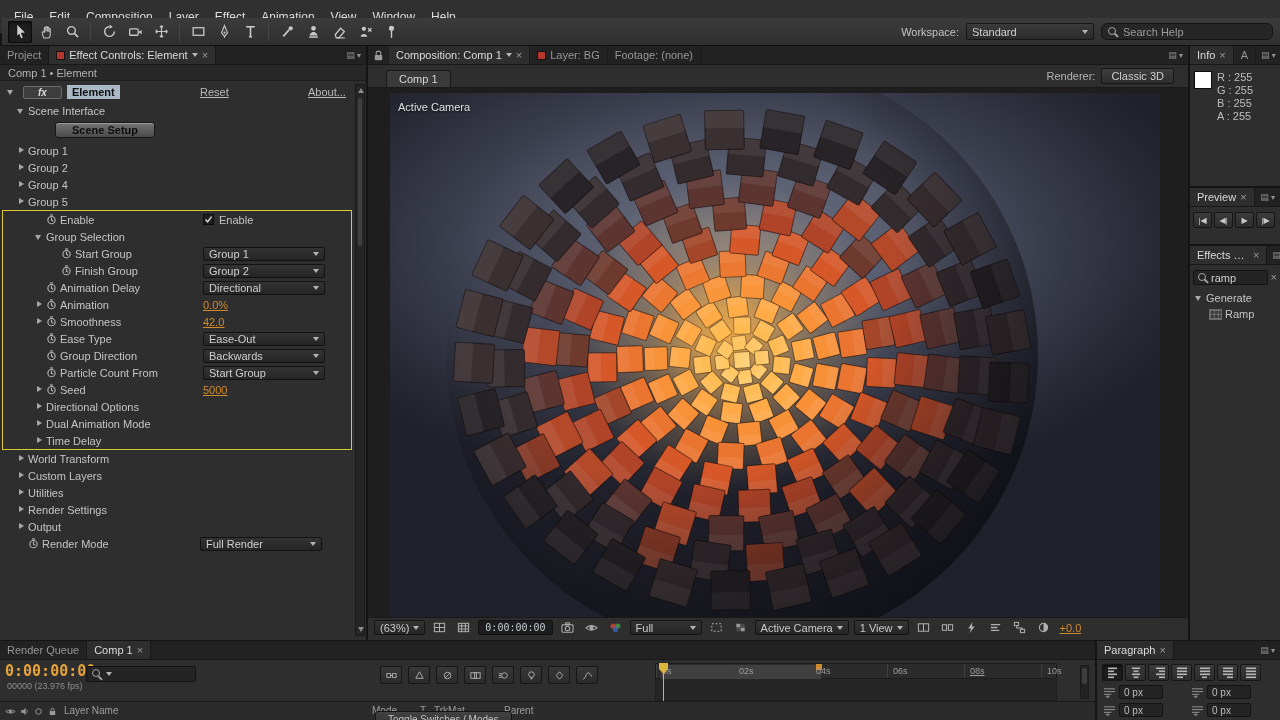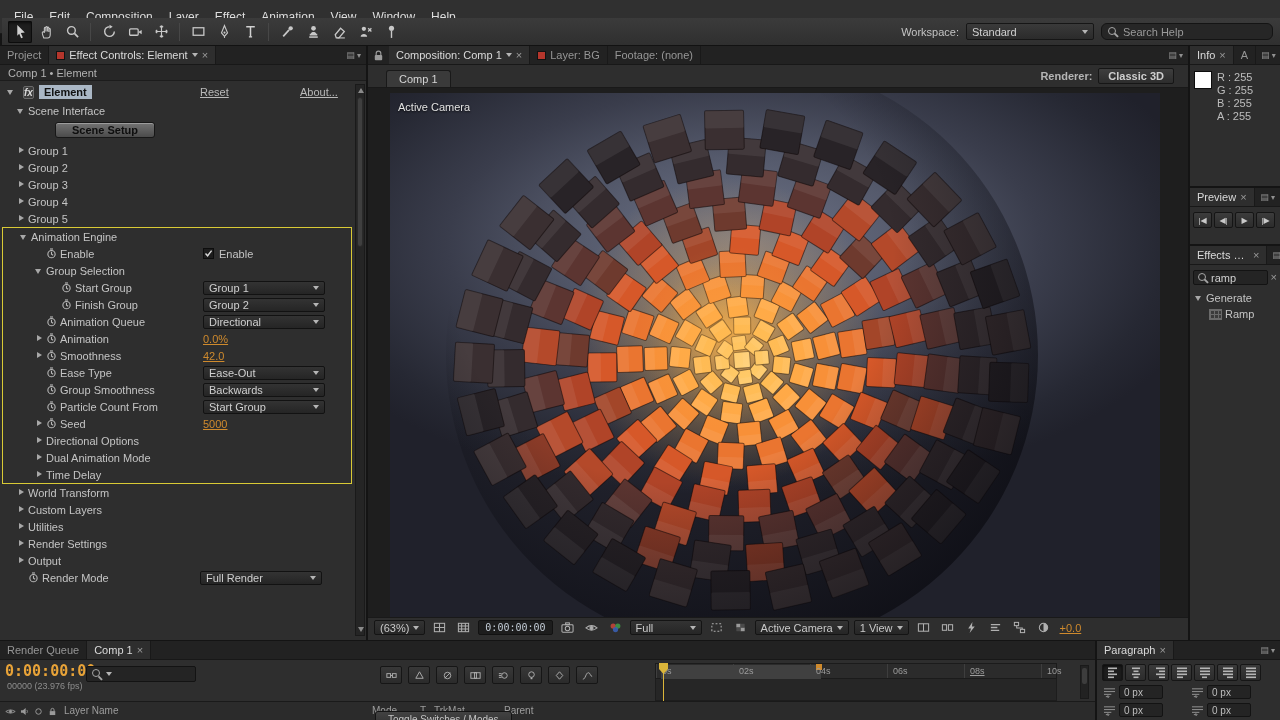--- a/index.html
+++ b/index.html
@@ -40,21 +40,21 @@
 .pm::before{content:"▤";font-size:9px;}
 .pm::after{content:"▾";font-size:8px;}
 .dd{height:15px;background:linear-gradient(#333,#252525);border:1px solid #121212;border-radius:2px;
  display:flex;align-items:center;padding:0 5px;color:#cfcfcf;}
 
 
 #left-panel{left:0;top:46px;width:366px;height:594px;}
 .breadcrumb{height:16px;background:#272727;border-bottom:1px solid #1c1c1c;display:flex;align-items:center;padding-left:8px;color:#b2b2b2;}
 #ec-body{position:absolute;left:0;top:36px;right:12px;bottom:0;}
 .fxhead{position:relative;height:20px;display:flex;align-items:center;padding-left:6px;gap:5px;}
-.fx-badge{font-style:italic;font-weight:bold;font-size:10px;color:#d8d8d8;border:1px solid #6a6a6a;border-radius:2px;padding:0 0;background:#3d3d3d;}
+.fx-badge{font-style:italic;font-weight:bold;font-size:10px;color:#d8d8d8;border:1px solid #6a6a6a;border-radius:2px;padding:0 14px;background:#3d3d3d;}
 .fx-name{background:#aab7c5;color:#101010;font-weight:bold;padding:0 5px;line-height:14px;}
 .fx-link{position:absolute;text-decoration:underline;color:#b9b9b9;}
 .ec-row{position:relative;height:17px;display:flex;align-items:center;padding-left:16px;}
 .ec-row .ind{flex:none;}
 .tw{width:12px;height:10px;position:relative;flex:none;}
 .tw.right::before{content:"";position:absolute;left:3px;top:1px;border-left:5px solid #a8a8a8;border-top:3.5px solid transparent;border-bottom:3.5px solid transparent;}
 .tw.down::before{content:"";position:absolute;left:1px;top:3px;border-top:5px solid #a8a8a8;border-left:3.5px solid transparent;border-right:3.5px solid transparent;}
 .sw{width:14px;flex:none;display:flex;align-items:center;}
 .lab{color:#c4c4c4;white-space:nowrap;}
 .ec-ctrl{position:absolute;left:200px;display:flex;align-items:center;gap:5px;}
@@ -69,21 +69,21 @@
 #ec-thumb{position:absolute;left:1px;right:1px;top:12px;height:150px;background:#3f3f3f;border:1px solid #2a2a2a;border-radius:3px;}
 .scroll-arrow{position:absolute;left:2px;width:0;height:0;border-left:3px solid transparent;border-right:3px solid transparent;}
 .scroll-arrow.up{top:3px;border-bottom:5px solid #8a8a8a;}
 .scroll-arrow.dn{bottom:3px;border-top:5px solid #8a8a8a;}
 .red-sq{width:9px;height:9px;background:#b5362c;border:1px solid #121212;flex:none;}
 
 
 #center-panel{left:368px;top:46px;width:820px;height:594px;}
 .subbar{position:absolute;left:0;top:19px;width:100%;height:23px;background:#2e2e2e;border-bottom:1px solid #191919;display:flex;align-items:center;}
 .subtab{margin-left:18px;height:17px;display:flex;align-items:center;padding:0 12px;background:#3a3a3a;border:1px solid #191919;border-bottom:none;border-radius:3px 3px 0 0;color:#d5d5d5;align-self:flex-end;}
-.renderer{margin-left:auto;display:flex;align-items:center;gap:6px;padding-right:14px;color:#b5b5b5;font-weight:bold;}
+.renderer{margin-left:auto;display:flex;align-items:center;gap:6px;padding-right:14px;color:#b5b5b5;}
 .renderer-btn{height:16px;padding:0 9px;background:linear-gradient(#3e3e3e,#2d2d2d);border:1px solid #161616;border-radius:2px;color:#cfcfcf;display:flex;align-items:center;}
 #vp-area{position:absolute;left:0;top:42px;width:100%;height:529px;background:#1e1e1e;}
 #vp-img{position:absolute;left:22px;right:28px;top:5px;bottom:0;
  background:radial-gradient(ellipse 62% 48% at 46% 29%, #70768a 0%, #555a6c 35%, #3a3d4c 62%, #262833 88%, #20212b 100%);}
 .cam-label{position:absolute;left:8px;top:8px;color:#e2e2e2;text-shadow:0 1px 2px rgba(0,0,0,.8);}
 #comp-footer{position:absolute;left:0;bottom:3px;width:100%;height:20px;background:#2e2e2e;border-top:1px solid #191919;
  display:flex;align-items:center;gap:5px;padding:0 6px;}
 .f-dd{height:15px;display:flex;align-items:center;gap:4px;padding:0 5px;background:linear-gradient(#333,#262626);border:1px solid #141414;border-radius:2px;color:#c9c9c9;white-space:nowrap;}
 .icbtn{width:19px;height:16px;display:flex;align-items:center;justify-content:center;border-radius:2px;flex:none;}
 .tc-field{height:15px;background:#1d1d1d;border:1px solid #121212;border-radius:2px;display:flex;align-items:center;padding:0 6px;color:#c3ccd6;font-family:"DejaVu Sans Mono",monospace;font-size:10px;}
@@ -274,21 +274,21 @@
     </div>
     <div class="breadcrumb">
       <span>Comp 1 • Element</span>
     </div>
     <div id="ec-body">
       <div class="fxhead">
         <span class="tw down"></span>
         <span class="fx-badge">fx</span>
         <span class="fx-name">Element</span>
         <span class="fx-link" style="left:200px;">Reset</span>
-        <span class="fx-link" style="left:300px;text-decoration:underline;">About...</span>
+        <span class="fx-link" style="left:308px;text-decoration:underline;">About...</span>
       </div>
       <div id="rows-scene">
           <div class="ec-row">
             <span class="ind" style="width: 0px;"></span>
             <span class="tw down"></span>
             <span class="lab">Scene Interface</span>
           </div>
         </div>
       <button class="scene-btn">Scene Setup</button>
       <div id="rows-groups">
@@ -298,39 +298,29 @@
             <span class="lab">Group 1</span>
           </div>
           <div class="ec-row">
             <span class="ind" style="width: 0px;"></span>
             <span class="tw right"></span>
             <span class="lab">Group 2</span>
           </div>
           <div class="ec-row">
             <span class="ind" style="width: 0px;"></span>
             <span class="tw right"></span>
-            <span class="lab">Group 3</span>
-          </div>
-          <div class="ec-row">
-            <span class="ind" style="width: 0px;"></span>
-            <span class="tw right"></span>
             <span class="lab">Group 4</span>
           </div>
           <div class="ec-row">
             <span class="ind" style="width: 0px;"></span>
             <span class="tw right"></span>
             <span class="lab">Group 5</span>
           </div>
         </div>
       <div id="ae-box">
-          <div class="ec-row">
-            <span class="ind" style="width: 0px;"></span>
-            <span class="tw down"></span>
-            <span class="lab">Animation Engine</span>
-          </div>
           <div class="ec-row">
             <span class="ind" style="width: 15px;"></span>
             <span class="tw"></span>
             <span class="sw">
               <svg width="11" height="11" viewBox="0 0 10 10">
                 <circle cx="5" cy="5.6" r="3.3" fill="none" stroke="#b9b9b9"></circle>
                 <path d="M5 3.4 V5.6 L6.5 6.6" fill="none" stroke="#b9b9b9"></path>
                 <path d="M3.6 0.9 h2.8" stroke="#b9b9b9"></path>
               </svg>
             </span>
@@ -388,21 +378,21 @@
           <div class="ec-row">
             <span class="ind" style="width: 15px;"></span>
             <span class="tw"></span>
             <span class="sw">
               <svg width="11" height="11" viewBox="0 0 10 10">
                 <circle cx="5" cy="5.6" r="3.3" fill="none" stroke="#b9b9b9"></circle>
                 <path d="M5 3.4 V5.6 L6.5 6.6" fill="none" stroke="#b9b9b9"></path>
                 <path d="M3.6 0.9 h2.8" stroke="#b9b9b9"></path>
               </svg>
             </span>
-            <span class="lab">Animation Queue</span>
+            <span class="lab">Animation Delay</span>
             <span class="ec-ctrl">
               <span class="dd ec-dd">
                 <span>Directional</span>
                 <span class="caret"></span>
               </span>
             </span>
           </div>
           <div class="ec-row">
             <span class="ind" style="width: 15px;"></span>
             <span class="tw right"></span>
@@ -454,21 +444,21 @@
           <div class="ec-row">
             <span class="ind" style="width: 15px;"></span>
             <span class="tw"></span>
             <span class="sw">
               <svg width="11" height="11" viewBox="0 0 10 10">
                 <circle cx="5" cy="5.6" r="3.3" fill="none" stroke="#b9b9b9"></circle>
                 <path d="M5 3.4 V5.6 L6.5 6.6" fill="none" stroke="#b9b9b9"></path>
                 <path d="M3.6 0.9 h2.8" stroke="#b9b9b9"></path>
               </svg>
             </span>
-            <span class="lab">Group Smoothness</span>
+            <span class="lab">Group Direction</span>
             <span class="ec-ctrl">
               <span class="dd ec-dd">
                 <span>Backwards</span>
                 <span class="caret"></span>
               </span>
             </span>
           </div>
           <div class="ec-row">
             <span class="ind" style="width: 15px;"></span>
             <span class="tw"></span>

